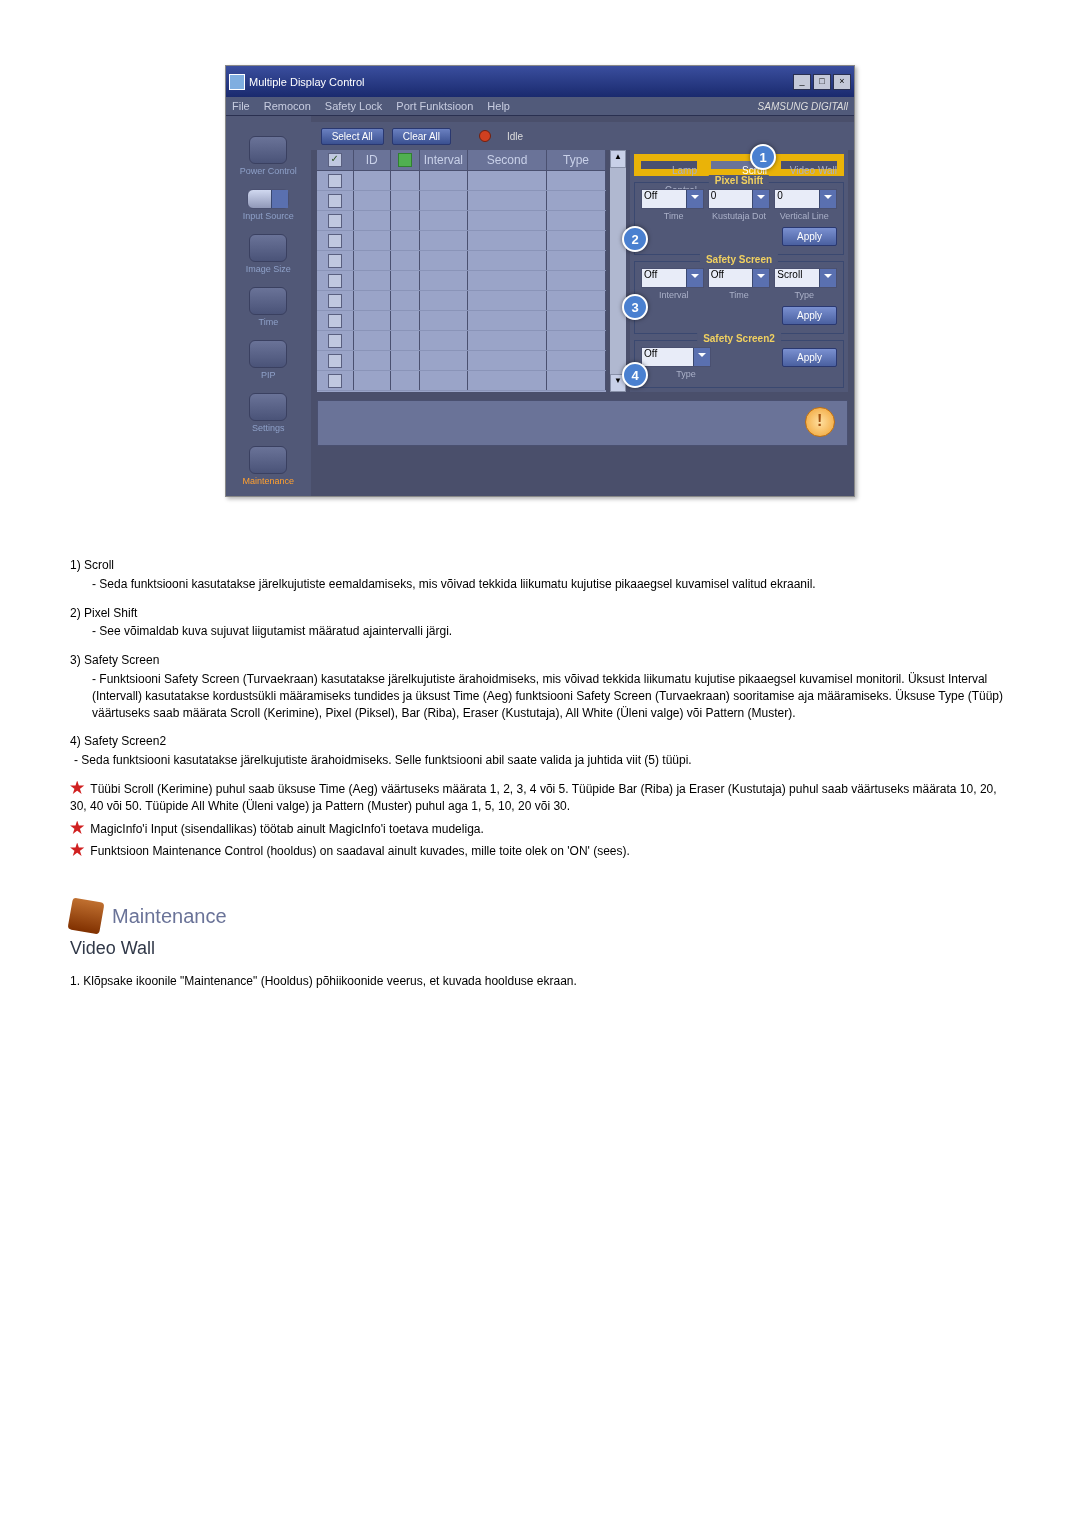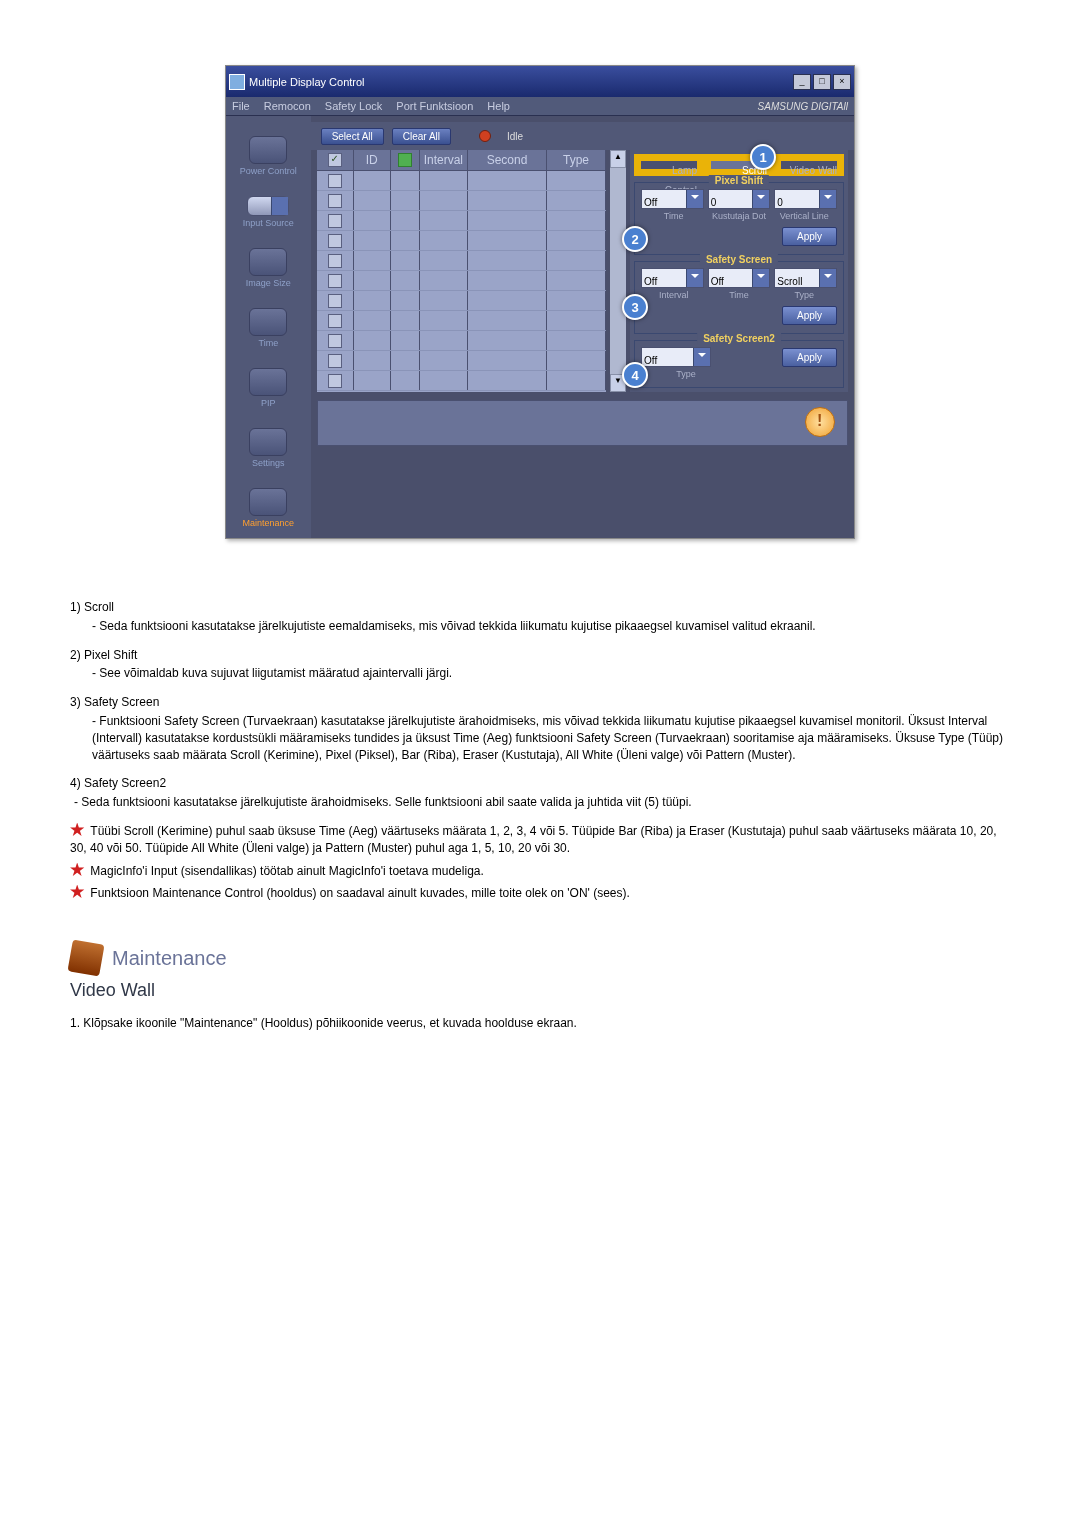--- a/index.html
+++ b/index.html
@@ -6,21 +6,21 @@
 .page{padding:65px 70px 40px 70px}
 .app{width:628px;margin:0 auto 60px auto;background:#4a4f6b;border:1px solid #888;box-shadow:2px 2px 4px rgba(0,0,0,.3)}
 .titlebar{height:31px;background:linear-gradient(#3a4e9e,#1a2a6e);display:flex;align-items:center;color:#fff;font-size:11px;padding:0 3px}
 .titlebar .ticon{width:14px;height:14px;background:#7faee0;margin-right:4px;border:1px solid #fff}
 .titlebar .spacer{flex:1}
 .winbtns{display:flex;gap:2px}
 .winbtn{width:16px;height:14px;background:#c4c8d8;border:1px solid #2a3050;font-size:9px;line-height:12px;text-align:center;color:#000}
 .menubar{height:18px;background:#515a7a;display:flex;align-items:center;padding:0 6px;color:#c8cde0;font-size:11px;gap:14px;border-bottom:1px solid #2a3050}
 .brand{flex:1;text-align:right;font-style:italic;color:#ddd;font-size:10px}
 .body{display:flex}
-.sidebar{width:94px;background:#515877;padding:20px 0 10px 0;display:flex;flex-direction:column;align-items:center;gap:20px}
+.sidebar{width:94px;background:#515877;padding:20px 0 10px 0;display:flex;flex-direction:column;align-items:center;gap:13px}
 .sideitem{width:80px;text-align:center;color:#8ea0c8;font-size:9px}
 .sideitem.active{color:#ffa030}
 .sideicon{width:36px;height:26px;background:linear-gradient(#6a7398,#4a5378);border-radius:6px;margin:0 auto 2px auto;border:1px solid #3a4060;position:relative}
 .sideicon.sel{background:linear-gradient(#d0d8f0,#9098b8)}
 .main{flex:1;display:flex;flex-direction:column}
 .toolbar{height:28px;background:#515877;display:flex;align-items:center;padding:0 10px;gap:8px;margin-top:6px}
 .tbtn{background:linear-gradient(#6a80c0,#3a5090);color:#fff;font-size:10px;padding:2px 10px;border:1px solid #2a3870;border-radius:2px}
 .idle{display:flex;align-items:flex-end;gap:16px;color:#ddd;font-size:10px;margin-left:20px}
 .dot{width:10px;height:10px;border-radius:50%;background:#d04020;border:1px solid #702010}
 .gridwrap{display:flex;padding:0 6px 8px 6px;gap:4px}
@@ -36,21 +36,21 @@
 .scrollbar{width:16px;background:#b0b8d0;display:flex;flex-direction:column}
 .sbtn{height:16px;background:#c8d0e8;border:1px solid #8890a8;font-size:8px;text-align:center;line-height:12px}
 .scrolltrack{flex:1}
 .panel{width:210px;background:#515877;padding:4px}
 .tabs{display:flex;height:22px;font-size:10px;color:#aab0c8}
 .tab{flex:1;text-align:right;background:#4a5070;border:7px solid #eab308;line-height:20px}
 .tab.active{background:#6a7398;color:#fff}
 .group{border:1px solid #3a4870;margin-top:6px;padding:6px 6px 8px 6px;position:relative}
 .gtitle{position:absolute;top:-8px;left:50%;transform:translateX(-50%);background:#515877;color:#f0d060;font-size:10px;padding:0 6px;font-weight:bold}
 .row{display:flex;gap:4px;align-items:center}
-.sel{flex:1;height:18px;background:#e8ecf8;border:1px solid #4a5070;font-size:10px;padding:0 2px;display:flex;align-items:flex-end;position:relative}
+.sel{flex:1;height:18px;background:#e8ecf8;border:1px solid #4a5070;font-size:10px;padding:0 2px;display:flex;align-items:flex-start;position:relative}
 .sel::after{content:"";position:absolute;right:0;top:0;width:16px;height:100%;background:#5a70b0;border-left:1px solid #3a4870}
 .sel .arr{position:absolute;right:4px;top:5px;border:4px solid transparent;border-top-color:#fff;z-index:1}
 .lbls{display:flex;font-size:9px;color:#aab0c8;margin-top:2px}
 .lbls span{flex:1;text-align:center}
 .apply{background:linear-gradient(#7a90d0,#4a60a0);color:#fff;font-size:10px;padding:3px 14px;border:1px solid #2a3870;border-radius:2px;float:right;margin-top:6px}
 .clr{clear:both}
 .marker{position:absolute;width:22px;height:22px;border-radius:50%;background:#4a80d0;color:#fff;font-size:13px;font-weight:bold;display:flex;align-items:center;justify-content:center;border:2px solid #fff;box-shadow:0 0 4px rgba(0,0,0,.5);z-index:5}
 .footer{height:44px;background:#6a7398;margin:0 6px 6px 6px;border:1px solid #4a5070;position:relative}
 .footicon{position:absolute;right:12px;top:6px;width:28px;height:28px;border-radius:50%;background:radial-gradient(#ffe0a0,#f0a030);border:1px solid #c07010}
 .footicon::after{content:"!";position:absolute;left:11px;top:4px;color:#a05010;font-weight:bold;font-size:16px}

